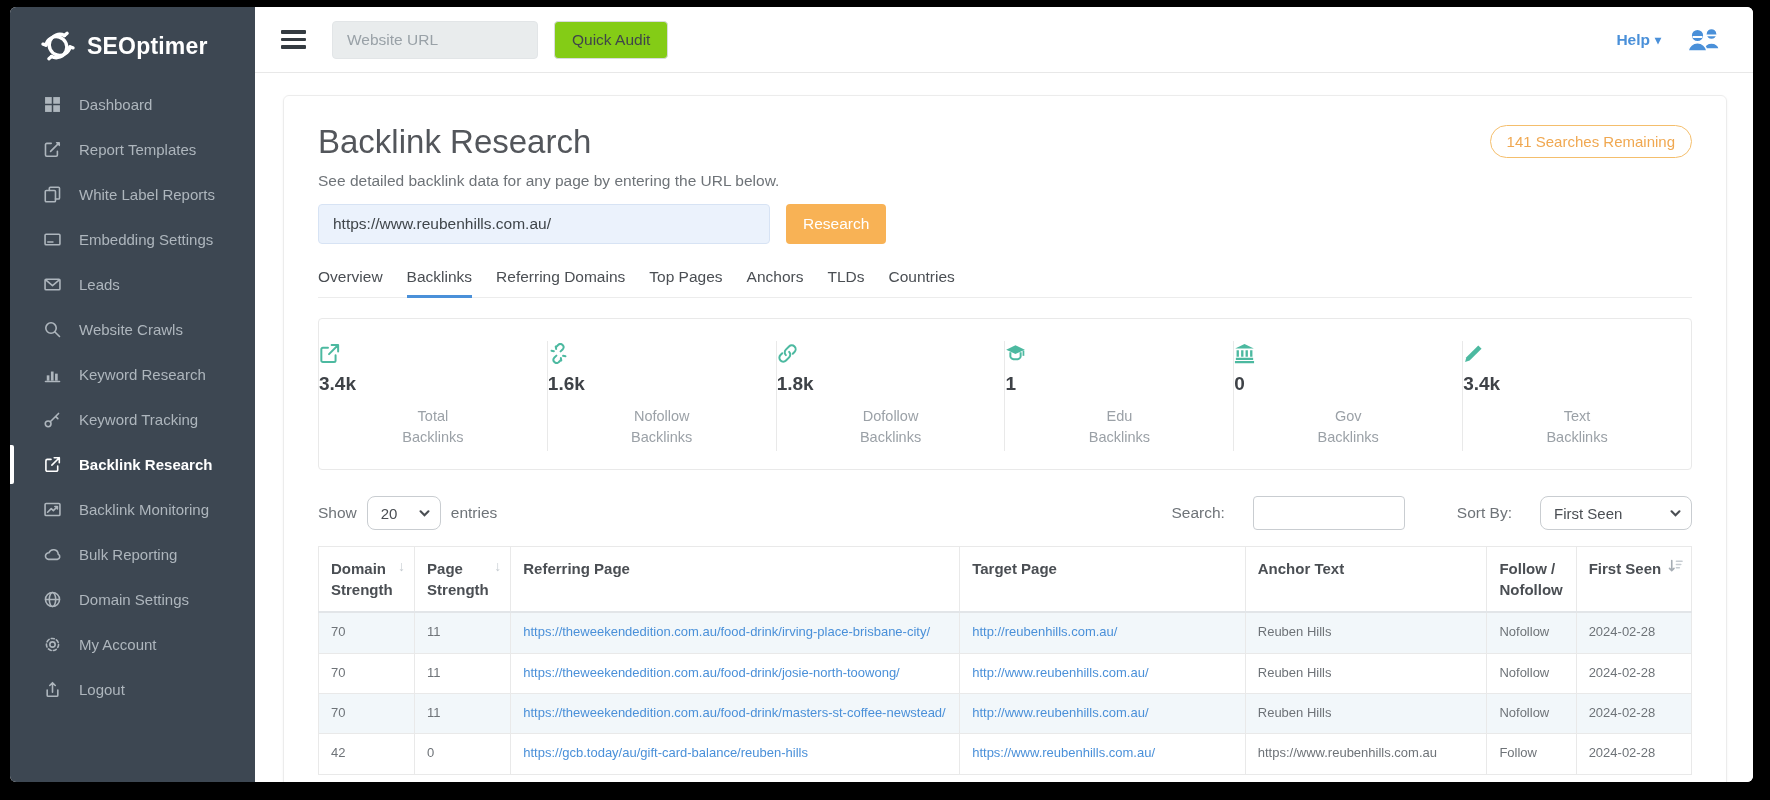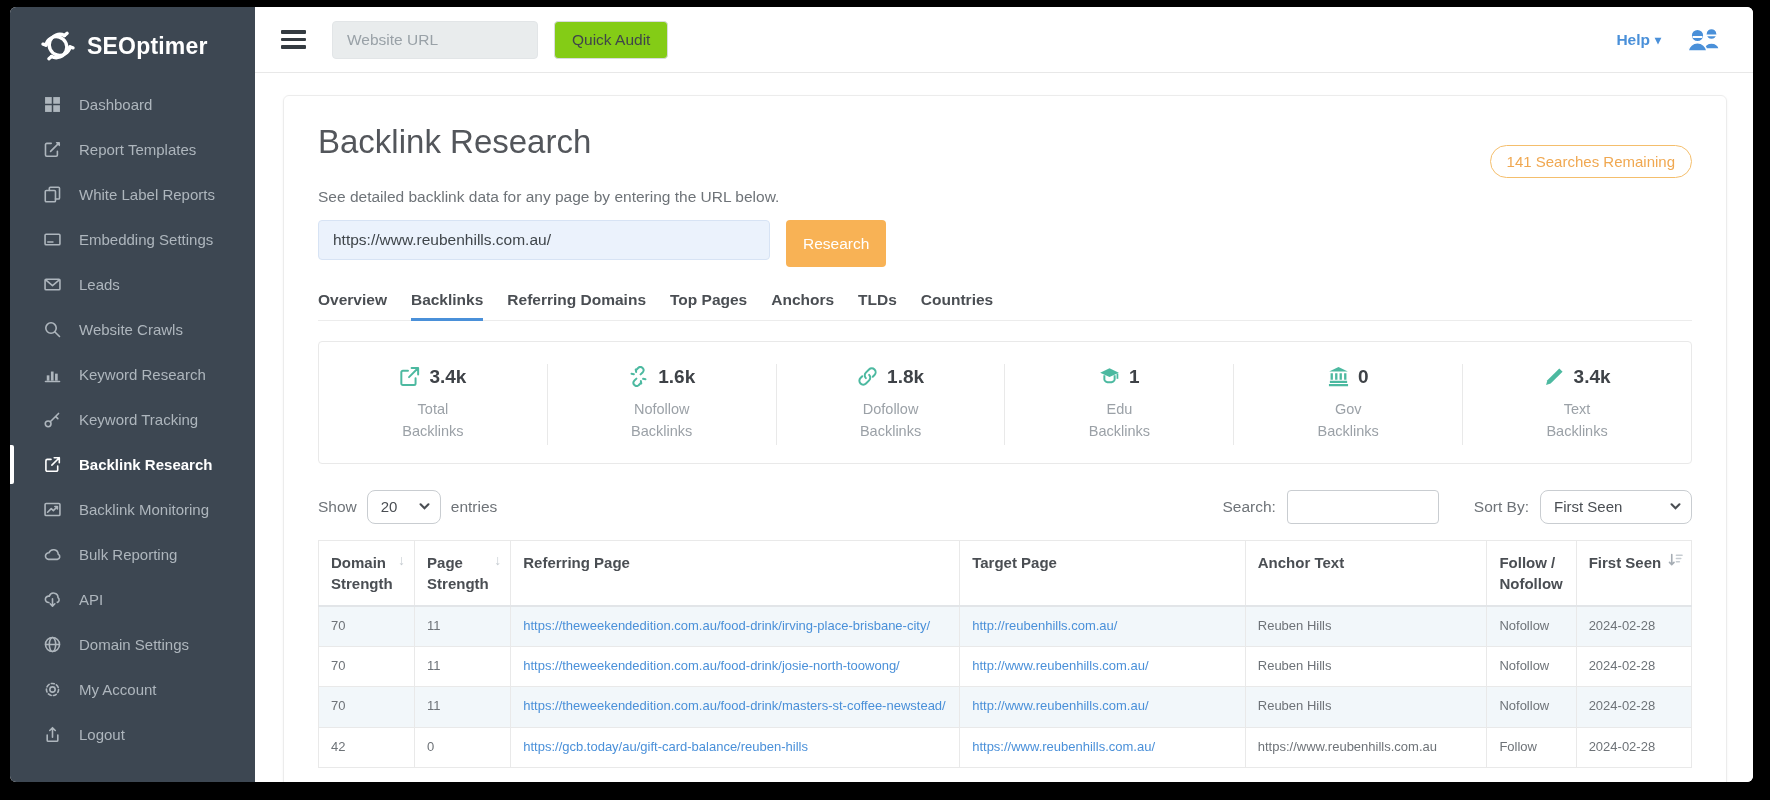--- a/index.html
+++ b/index.html
@@ -35,46 +35,46 @@
   .help { color:#4a90d9; font-weight:700; font-size:15.5px; cursor:pointer; display:flex; align-items:center; gap:5px; }
   .help .caret { font-size:12px; }
   .users-icon { cursor:pointer; display:flex; }
   .users-icon svg { width:38px; height:27px; }
 
   .content { flex:1; padding:22px 26px 0 28px; overflow:hidden; }
   .card { border:1px solid #ececec; border-radius:6px; box-shadow:0 1px 3px rgba(0,0,0,.05); padding:26px 34px 30px; min-height:980px; }
 
   .card-head { display:flex; justify-content:space-between; align-items:flex-start; }
   .page-title { font-size:33px; font-weight:500; color:#53565b; line-height:1.2; }
-  .badge { margin-top:23px; border:1.5px solid #f4be6c; color:#f0a851; border-radius:18px; padding:7px 16px; font-size:15px; white-space:nowrap; }
+  .badge { margin-top:3px; border:1.5px solid #f4be6c; color:#f0a851; border-radius:18px; padding:7px 16px; font-size:15px; white-space:nowrap; }
   .subtitle { margin-top:10px; font-size:15.5px; color:#6e7378; }
 
   .search-row { margin-top:14px; display:flex; gap:16px; }
   .research-input { width:452px; height:40px; background:#ebf2fc; border:1px solid #d7e3f4; border-radius:4px; padding:0 14px; font-size:15.5px; color:#3f454a; font-family:inherit; }
-  .research-btn { height:47px; padding:0 17px; background:#f8b255; border:none; border-radius:4px; color:#fff; font-size:15.5px; cursor:pointer; font-family:inherit; }
+  .research-btn { height:40px; padding:0 17px; background:#f8b255; border:none; border-radius:4px; color:#fff; font-size:15.5px; cursor:pointer; font-family:inherit; }
 
   .tabs { margin-top:24px; display:flex; gap:24px; border-bottom:1px solid #ececec; }
-  .tab { padding-bottom:9px; font-size:15.5px; font-weight:700; color:#4a4e53; cursor:pointer; margin-bottom:-1px; border-bottom:3px solid transparent; }
+  .tab { padding-bottom:9px; font-size:15.5px; font-weight:400; color:#4a4e53; cursor:pointer; margin-bottom:-1px; border-bottom:3px solid transparent; }
   .tab.active { border-bottom-color:#4a90d9; }
 
   .stats { margin-top:20px; display:flex; border:1px solid #e9e9e9; border-radius:4px; padding:22px 0 18px; }
   .stat { flex:1; text-align:center; border-right:1px solid #e9e9e9; padding:2px 0; }
   .stat:last-child { border-right:none; }
-  .stat-top { display:flex; align-items:flex-start; justify-content:center; gap:9px; font-size:19px; font-weight:700; color:#3e4247; }
+  .stat-top { display:flex; align-items:flex-start; justify-content:center; gap:9px; font-size:19px; font-weight:700; color:#3e4247;flex-direction:column; }
   .stat-icon { color:#4cb9a0; display:flex; }
   .stat-icon svg { width:21px; height:21px; display:block; }
   .stat-label { margin-top:11px; font-size:14.5px; color:#9ba1a7; line-height:1.5; }
 
   .controls { margin-top:26px; display:flex; align-items:center; font-size:15.5px; color:#6e7378; }
   .controls .grp { display:flex; align-items:center; gap:10px; }
   .sel { height:34px; border:1px solid #c9cdd1; border-radius:8px; background:#fff; display:inline-flex; align-items:center; justify-content:space-between; color:#4a4e53; padding:0 10px 0 13px; cursor:pointer; font-size:15px; }
   .sel .chev svg { width:11px; height:7px; display:block; }
   .sel-show { width:74px; }
   .sel-sort { width:152px; }
-  .controls-right { margin-left:auto; display:flex; align-items:center; gap:11px; }
+  .controls-right { margin-left:auto; display:flex; align-items:center; gap:28px; }
   .search-input { width:152px; height:34px; border:1px solid #c9cdd1; border-radius:4px; padding:0 10px; font-size:15px; color:#4a4e53; font-family:inherit; }
   .sortby-label { margin-left:24px; }
 
   table { margin-top:16px; width:100%; border-collapse:collapse; table-layout:fixed; }
   th, td { border:1px solid #e9e9e9; text-align:left; vertical-align:top; word-wrap:break-word; }
   th { padding:11px 12px; font-size:15px; font-weight:700; color:#4a4e53; line-height:1.4; position:relative; border-bottom:2px solid #e2e5e8; cursor:pointer; }
   td { padding:10px 12px 11px; font-size:13px; color:#6e7378; line-height:1.42; }
   tbody tr:nth-child(odd) { background:#f2f7fa; }
   a.cell-link { color:#4a90d9; text-decoration:none; cursor:pointer; }
   .th-arrow { position:absolute; top:10px; right:9px; color:#c6ccd1; font-weight:400; font-size:14px; }
@@ -196,29 +196,20 @@
           </span>
     <span class="nav-label">Backlink Monitoring</span>
   </div>
         <div class="nav-item">
     <span class="nav-icon">
             <svg viewBox="0 0 16 16" fill="none" stroke="currentColor" stroke-width="1.5" stroke-linecap="round" stroke-linejoin="round">
               <path d="M4.3 12.6 a3.1 3.1 0 1 1 .4-6.2 A4.5 4.5 0 0 1 13.4 7.7 a2.6 2.6 0 0 1-.8 4.9 Z"></path>
             </svg>
           </span>
     <span class="nav-label">Bulk Reporting</span>
-  </div>
-        <div class="nav-item">
-    <span class="nav-icon">
-            <svg viewBox="0 0 16 16" fill="none" stroke="currentColor" stroke-width="1.5" stroke-linecap="round" stroke-linejoin="round">
-              <path d="M4.6 10.8 a3 3 0 1 1 .4-5.9 A4.2 4.2 0 0 1 13.2 6.3 a2.5 2.5 0 0 1-.7 4.4"></path>
-              <path d="M8 7.4 v6.8 M5.8 12 L8 14.2 L10.2 12"></path>
-            </svg>
-          </span>
-    <span class="nav-label">API</span>
   </div>
         <div class="nav-item">
     <span class="nav-icon">
             <svg viewBox="0 0 16 16" fill="none" stroke="currentColor" stroke-width="1.5" stroke-linecap="round" stroke-linejoin="round">
               <circle cx="8" cy="8" r="6.6"></circle>
               <ellipse cx="8" cy="8" rx="3" ry="6.6"></ellipse>
               <path d="M1.5 8 h13"></path>
             </svg>
           </span>
     <span class="nav-label">Domain Settings</span>

